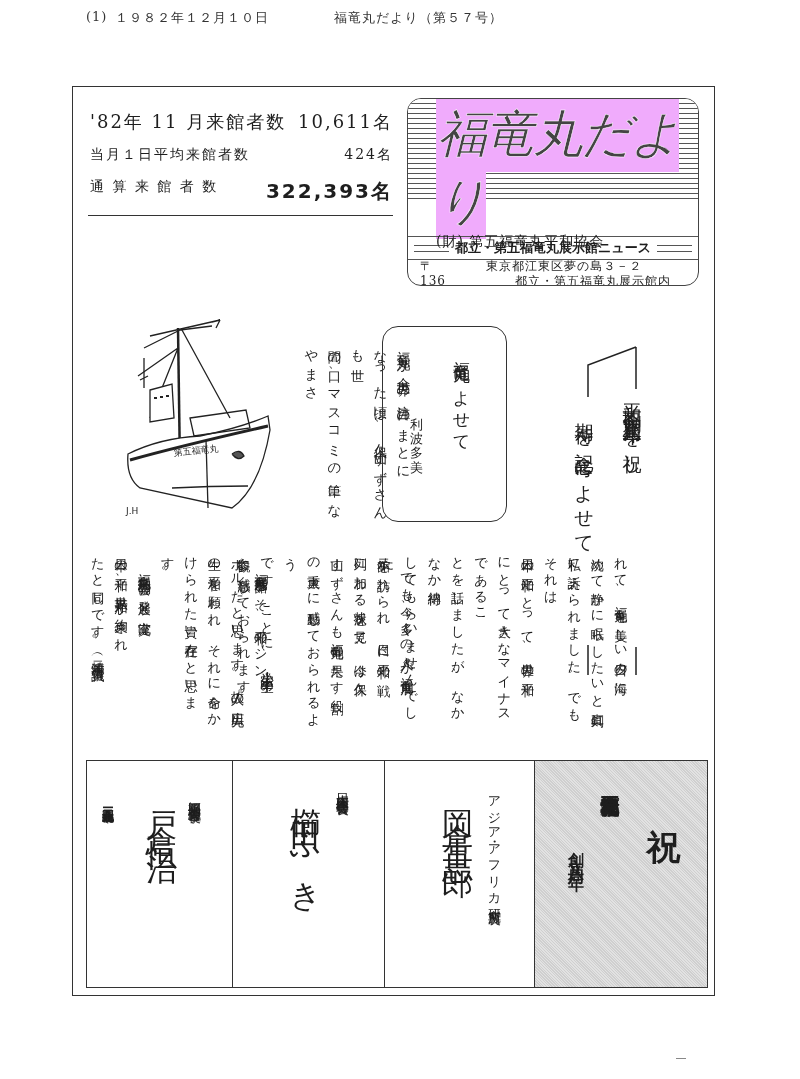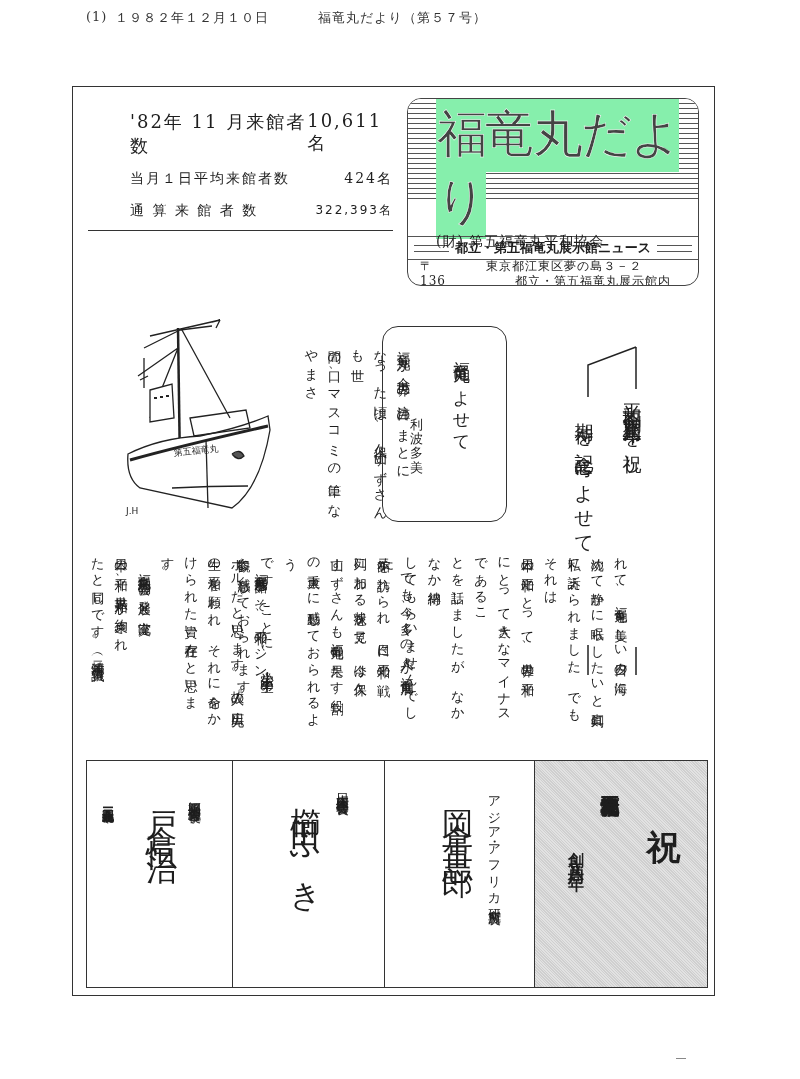--- a/index.html
+++ b/index.html
@@ -16,29 +16,29 @@
 
   
   .stats { left:88px; top:100px; width:305px; }
   .campaign { font-family:"DejaVu Sans", sans-serif; font-size:13px; font-weight:bold; display:flex; align-items:center; gap:12px; padding:2px 8px 10px; border-bottom:1.5px solid #333; }
   .dot { width:11px; height:11px; border-radius:50%; background:#555; display:inline-block; }
   .row { display:flex; justify-content:space-between; font-size:14px; letter-spacing:2px; }
   .row.big { font-size:18px; padding:10px 0 0; letter-spacing:2px; }
   .row.mid { padding:18px 0 0; }
   .row.sm { padding:12px 0 0; }
   .row.total { padding:14px 0 10px; border-bottom:1.5px solid #333;gap:40px; }
-  .row.total .val { font-family:"DejaVu Sans", sans-serif; font-weight:normal; font-size:12px;text-align:right; }
-  .row .label { padding-left:2px;margin-left:40px; }
+  .row.total .val { font-family:"DejaVu Sans", sans-serif; font-weight:bold; font-size:20px;text-align:right; }
+  .row .label { padding-left:2px; }
 
   
   .mast { left:407px; top:98px; width:292px; height:188px; border:1.5px solid #444; border-radius:14px; box-sizing:border-box; overflow:hidden; }
   .stripes { position:absolute; left:0; top:0; width:100%; height:101px;
      background:repeating-linear-gradient(to bottom,#fff 0px,#fff 4px,#555 4px,#555 5px); }
   .logo { position:absolute; left:28px; top:2px; font-family:"DejaVu Sans", sans-serif; font-size:50px; font-weight:300; color:#444; letter-spacing:-2px; background:transparent; -webkit-text-stroke:0.5px #fff; }
-  .logo span { background:#86efac; padding:9px 1px; }
+  .logo span { background:#f0abfc; padding:9px 1px;font-style:italic; }
   .sub { position:absolute; left:0; top:101px; width:100%; height:22px; display:flex; align-items:center; justify-content:center; font-family:"DejaVu Sans", sans-serif; font-weight:bold; font-size:13px; border-top:1px solid #555; border-bottom:1px solid #555;margin-top:36px; }
   .sub .dash { flex:1; height:5px; border-top:1px solid #555; border-bottom:1px solid #555; margin:0 6px; }
   .org { position:absolute; left:28px; top:134px; font-size:14px; letter-spacing:1px; }
   .addr { position:absolute; left:12px; top:160px; font-size:12px; line-height:15px; letter-spacing:1px; }
   .addr .zip { position:absolute; left:0; top:0; }
   .addr .l1 { position:absolute; left:66px; top:0; white-space:nowrap;text-align:right; }
   .addr .l2 { position:absolute; left:95px; top:15px; white-space:nowrap; }
 
   
   .ship { left:120px; top:318px; width:160px; height:210px; }
@@ -68,21 +68,21 @@
   .addr2 { position:absolute; font-size:12px; letter-spacing:0px; }
   .iwai { position:absolute; font-size:34px; font-weight:bold; }
   .org2 { position:absolute; font-size:19px; font-weight:bold; letter-spacing:0px; line-height:20px; }
   .ann { position:absolute; font-size:16px; font-weight:bold; letter-spacing:6px; }
 </style>
 </head>
 <body>
 
 <div class="abs hdr" style="left:86px;">(1)</div>
 <div class="abs hdr" style="left:115px;">１９８２年１２月１０日</div>
-<div class="abs hdr" style="left:318px;">福竜丸だより（第５７号）</div>
+<div class="abs hdr" style="left:334px;">福竜丸だより（第５７号）</div>
 
 <div class="abs frame"></div>
 
 <div class="abs stats">
   <div class="row big">
     <span class="label">'82年 11 月来館者数</span>
     <span class="val">10,611名</span>
   </div>
   <div class="row sm">
     <span class="label">当月１日平均来館者数</span>

